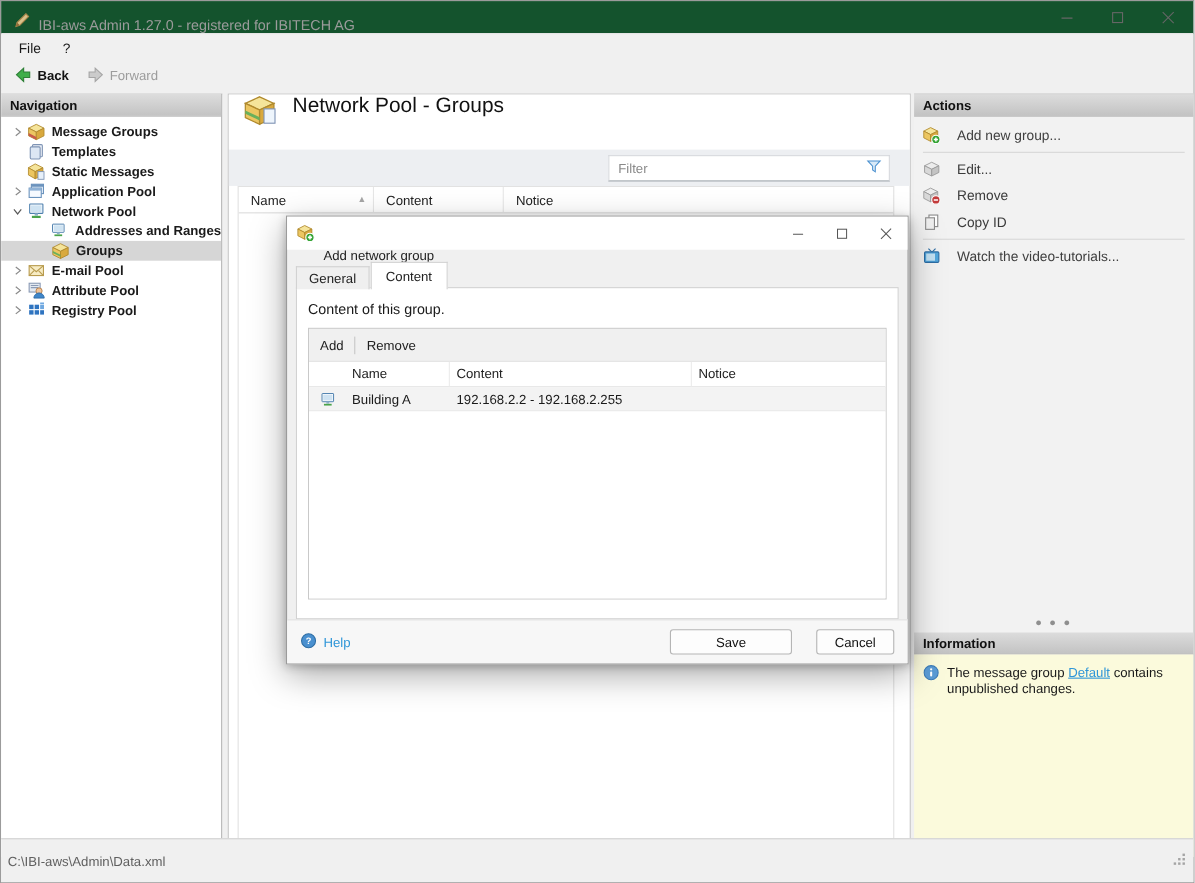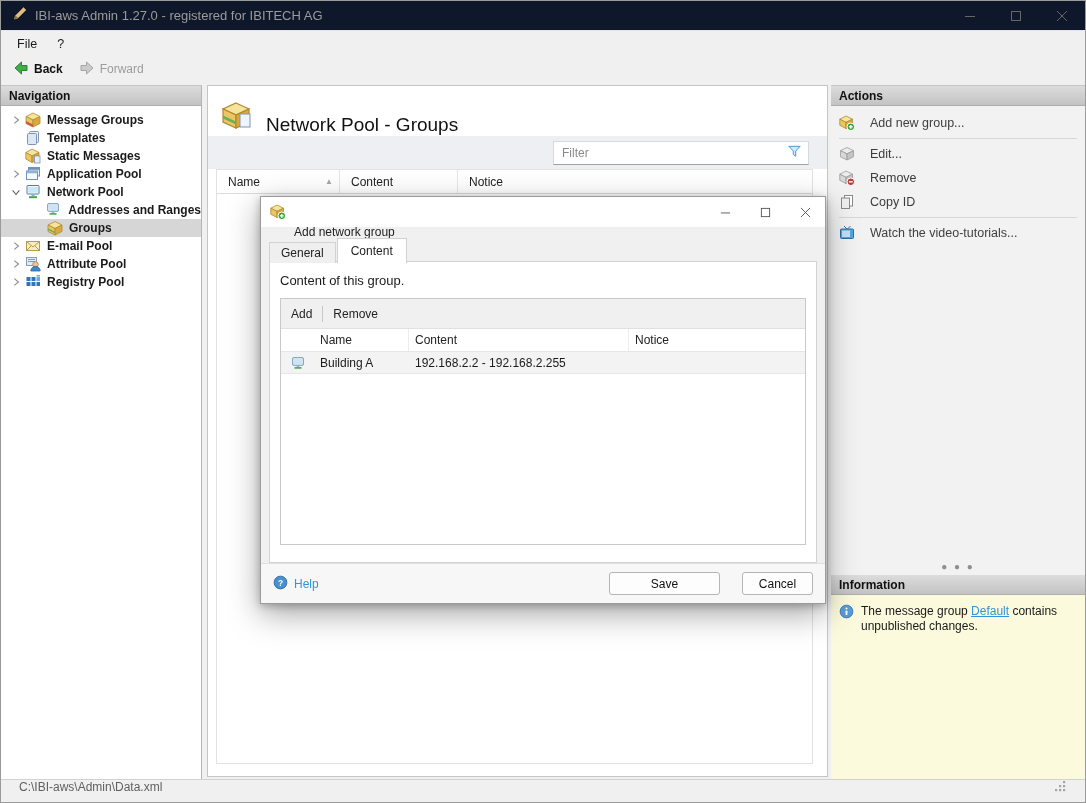--- a/index.html
+++ b/index.html
@@ -3,21 +3,21 @@
 <meta charset="utf-8">
 <style>
   * { margin:0; padding:0; box-sizing:border-box; }
   html,body { background:#e8e8e8; }
   .app {
     width:1086px; height:803px; position:relative;
     font-family:"Liberation Sans", sans-serif; font-size:12px; color:#1a1a1a;
     background:#f0f0f0; border:1px solid #9b9b9b; overflow:hidden;
   }
   
-  .titlebar { height:30px; background:#0f172a; display:flex; align-items:center; border-bottom:1px solid #e5e5e5; }
+  .titlebar { height:30px; background:#14532d; display:flex; align-items:flex-end; border-bottom:1px solid #e5e5e5; }
   .titlebar .appicon { margin:0 8px 0 10px; }
   .titlebar .title { color:#9b9b9b; font-size:13px; flex:1; }
   .winbtn { width:46px; height:29px; display:flex; align-items:center; justify-content:center; }
   .winbtn svg { stroke:#666; }
   
   .menubar { height:25px; background:#f0f0f0; display:flex; align-items:center; }
   .menuitem { padding:0 10px; height:100%; display:flex; align-items:center; font-size:12.5px; }
   .menuitem:first-child { padding-left:16px; }
   .toolbar { height:26px; background:#f0f0f0; display:flex; align-items:center; gap:4px; padding-left:6px; }
   .tbtn { display:flex; align-items:center; gap:5px; padding:0 6px; height:22px; }
@@ -33,21 +33,21 @@
   .navpanel { position:absolute; top:3px; left:0; width:201px; bottom:0; background:#fff; border-right:1px solid #b5b5b5; border-top:1px solid #c6c6c6; }
   .tree { padding-top:5px;font-weight:bold; }
   .trow { display:flex; align-items:center; height:18px; padding-left:6px; cursor:default; }
   .trow.sel { background:#d6d6d6; }
   .chev { width:18px; height:14px; display:flex; align-items:center; justify-content:center; }
   .childind { width:40px; }
   .ic { width:16px; height:16px; flex:0 0 16px; margin-right:6px; }
   .trow .label { white-space:nowrap; }
   
   .mainpanel { position:absolute; top:3px; left:206px; width:621px; bottom:2px; background:#fff; border:1px solid #c5c5c5; }
-  .mainhead { height:50px; display:flex; align-items:flex-end; background:#fff; }
+  .mainhead { height:50px; display:flex; align-items:flex-start; background:#fff; }
   .mainhead .bigicon { margin:0 12px 0 14px; }
   .mainhead .htitle { font-size:19px; color:#111; }
   .filterrow { height:33px; background:#edeff2; display:flex; align-items:center; justify-content:flex-end; padding-right:18px; }
   .filterbox {
     width:256px; height:24px; background:#fff; display:flex; align-items:center;
     border:1px solid #d6d9dd; border-bottom:1px solid #9aa2aa; padding:0 6px 0 8px;
   }
   .filterbox input { flex:1; border:none; outline:none; font-family:inherit; font-size:12px; color:#404040; background:transparent; }
   .filterbox input::placeholder { color:#8a8a8a; }
   .listregion { position:absolute; top:83px; left:8px; right:14px; bottom:12px; border:1px solid #e2e2e2; background:#fff; }
@@ -60,21 +60,21 @@
   .action-item { display:flex; align-items:center; gap:9px; height:22px; padding:0 8px; margin-top:2px; }
   .action-item .albl { font-size:12.5px; color:#3b3b3b; }
   .action-item.link .albl { color:#404040; }
   .asep { border-top:1px solid #d8d8d8; margin:4px 8px 4px 8px; }
   .splitdots { position:absolute; top:475px; left:0; right:0; text-align:center; color:#8f8f8f; font-size:10px; letter-spacing:2px; }
   .infoheader { position:absolute; top:489px; left:0; right:0; }
   .infobody { position:absolute; top:509px; left:0; right:0; bottom:0; background:#fbfadc; padding:9px 8px; display:flex; gap:6px; }
   .infotext { font-size:12px; line-height:15px; color:#1a1a1a; }
   .infolink { color:#2f96d8; text-decoration:underline; }
   
-  .statusbar { position:absolute; left:0; right:0; bottom:0; height:23px; background:#f0f0f0; border-top:1px solid #d2d2d2; display:flex; padding:0 18px; color:#5f5f5f; }
+  .statusbar { position:absolute; left:0; right:0; bottom:0; height:40px; background:#f0f0f0; border-top:1px solid #d2d2d2; display:flex; align-items:center; padding:0 6px; color:#5f5f5f; }
   .grip { margin-left:auto; }
   
   .dialog {
     position:absolute; left:259px; top:195px; width:566px; height:408px;
     background:#f0f0f0; border:1px solid #9b9b9b; z-index:10;
     box-shadow:0 10px 30px rgba(0,0,0,.35), 0 2px 8px rgba(0,0,0,.25);
   }
   .dlg-titlebar { height:30px; background:#fff; display:flex; align-items:center; }
   .dlg-titlebar .ic { margin:0 8px 0 9px; }
   .dlg-title { font-size:12px; color:#222; flex:1;margin-top:39px; }

